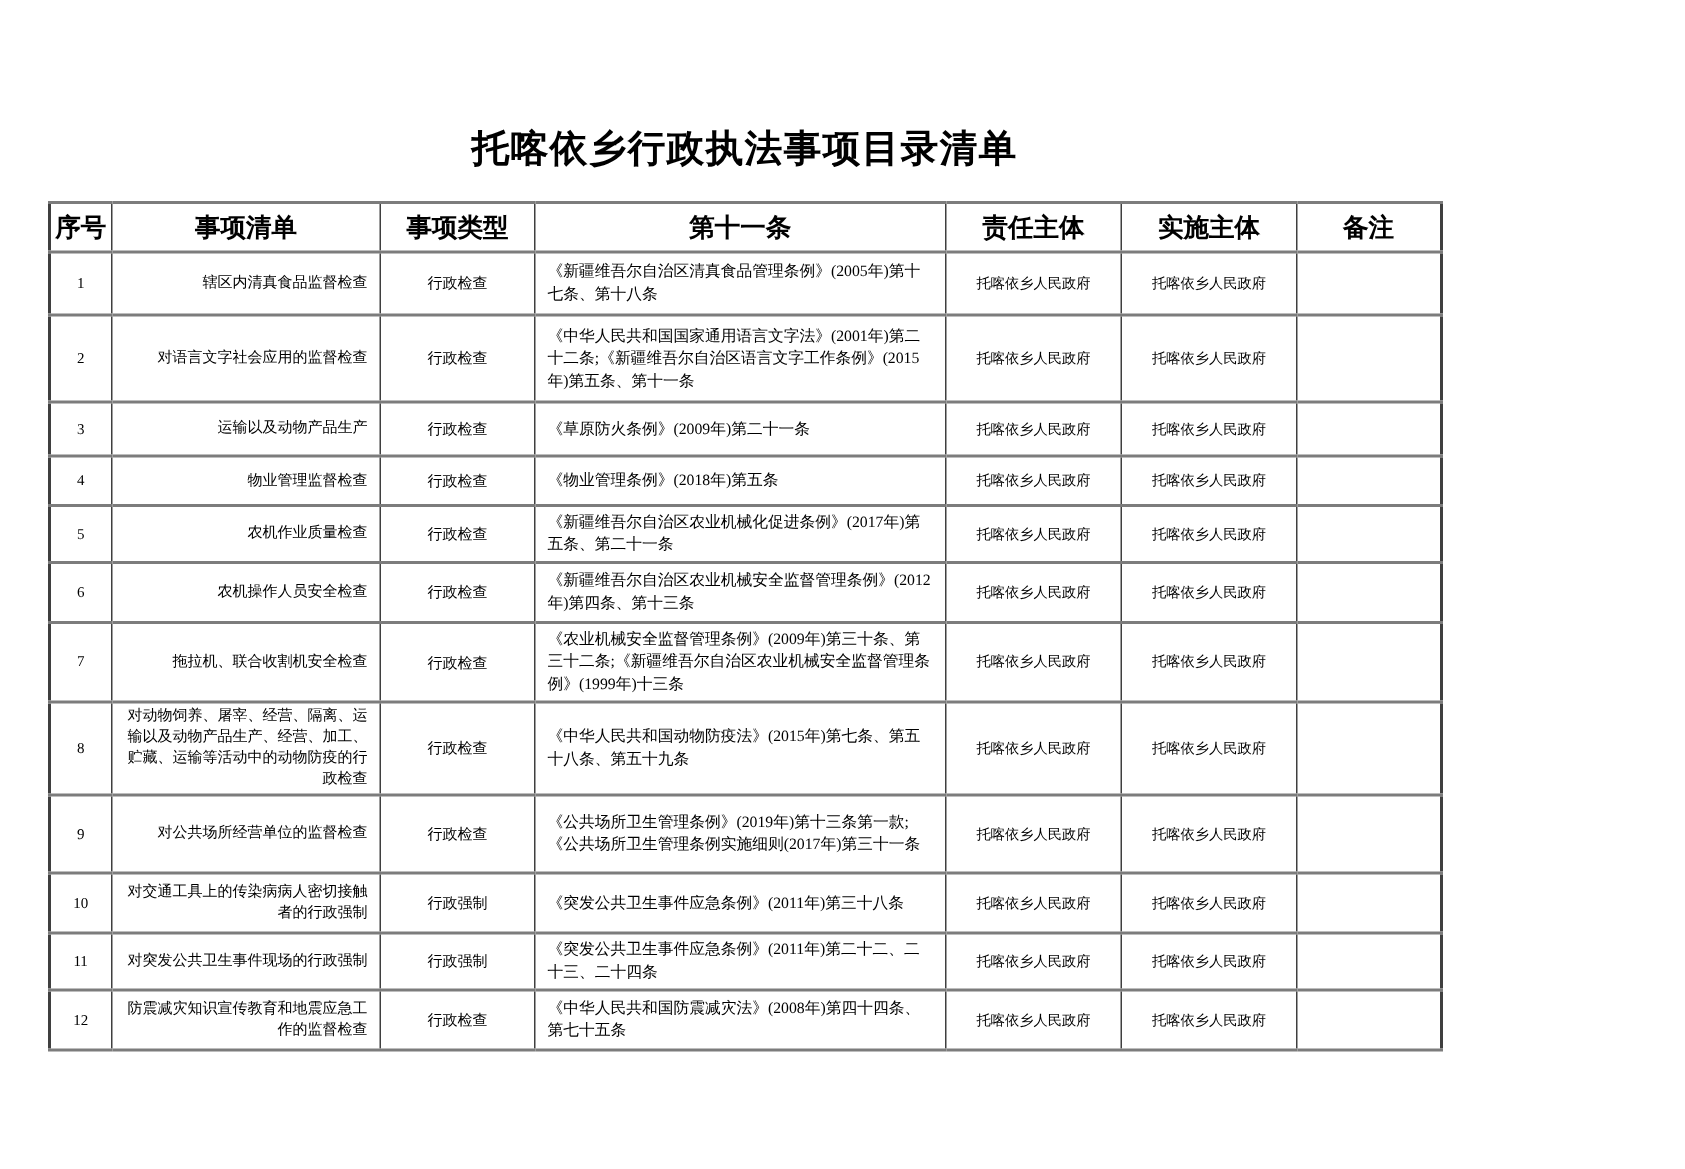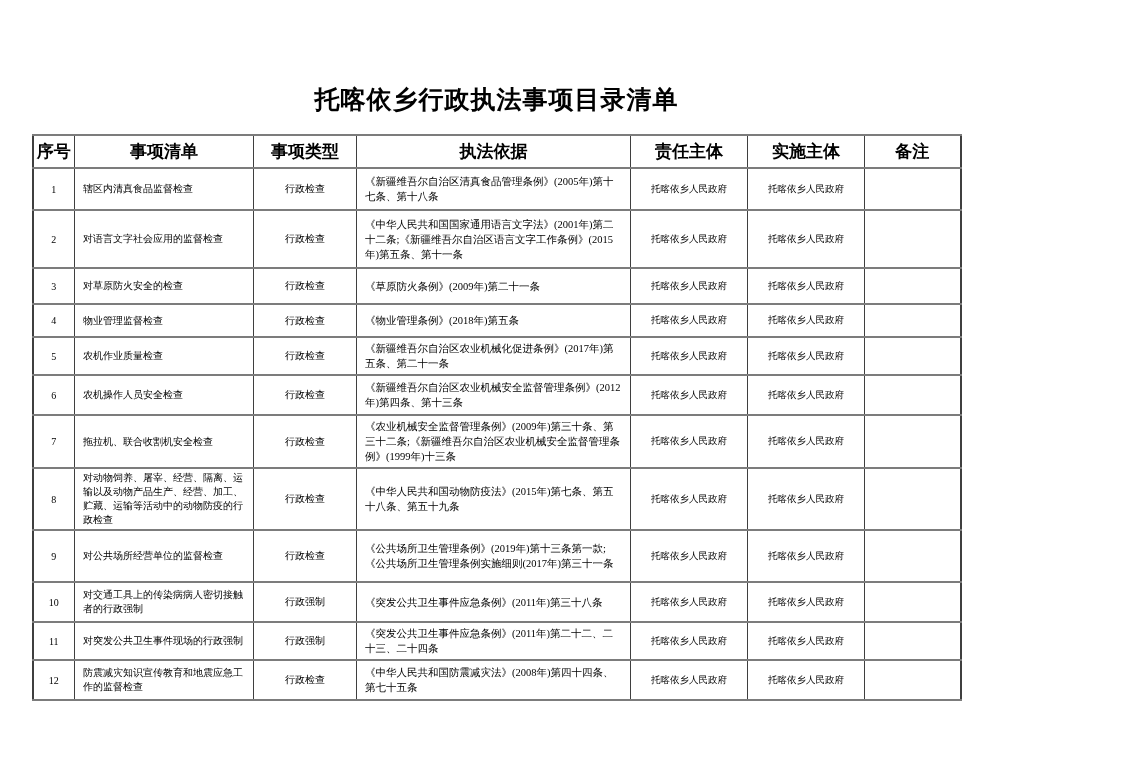--- a/index.html
+++ b/index.html
@@ -38,21 +38,21 @@
   }
   th{
     font-size:17px;
     font-weight:bold;
     height:29px;
     text-align:center;
     padding:1px 2px;
   }
   td{padding:2px 4px;}
   td.c-no{font-size:10px;text-align:center;}
-  td.c-item{font-size:10px;line-height:14px;text-align:left;padding:2px 8px;}
+  td.c-item{font-size:10px;line-height:14px;text-align:right;padding:2px 8px;}
   td.c-type{font-size:10px;text-align:center;}
   td.c-basis{font-size:10.5px;line-height:15px;text-align:left;padding:3px 8px;}
   td.c-entity{font-size:9.5px;text-align:center;padding:2px 6px;}
   td.c-remark{font-size:10px;text-align:center;}
 </style>
 </head>
 <body>
 
 <div class="page">
   <h1 class="doc-title">托喀依乡行政执法事项目录清单</h1>
@@ -65,21 +65,21 @@
       <col style="width:274px">
       <col style="width:117px">
       <col style="width:117px">
       <col style="width:96px">
     </colgroup>
     <thead>
       <tr>
         <th>序号</th>
         <th>事项清单</th>
         <th>事项类型</th>
-        <th>执法依据</th>
+        <th>第十一条</th>
         <th>责任主体</th>
         <th>实施主体</th>
         <th>备注</th>
       </tr>
     </thead>
     <tbody id="table-body">
         <tr style="height: 42px;">
           <td class="c-no">1</td>
           <td class="c-item">辖区内清真食品监督检查</td>
           <td class="c-type">行政检查</td>
@@ -92,21 +92,21 @@
           <td class="c-no">2</td>
           <td class="c-item">对语言文字社会应用的监督检查</td>
           <td class="c-type">行政检查</td>
           <td class="c-basis">《中华人民共和国国家通用语言文字法》(2001年)第二十二条;《新疆维吾尔自治区语言文字工作条例》(2015年)第五条、第十一条</td>
           <td class="c-entity">托喀依乡人民政府</td>
           <td class="c-entity">托喀依乡人民政府</td>
           <td class="c-remark"></td>
         </tr>
         <tr style="height: 36px;">
           <td class="c-no">3</td>
-          <td class="c-item">对草原防火安全的检查</td>
+          <td class="c-item">运输以及动物产品生产</td>
           <td class="c-type">行政检查</td>
           <td class="c-basis">《草原防火条例》(2009年)第二十一条</td>
           <td class="c-entity">托喀依乡人民政府</td>
           <td class="c-entity">托喀依乡人民政府</td>
           <td class="c-remark"></td>
         </tr>
         <tr style="height: 33px;">
           <td class="c-no">4</td>
           <td class="c-item">物业管理监督检查</td>
           <td class="c-type">行政检查</td>

